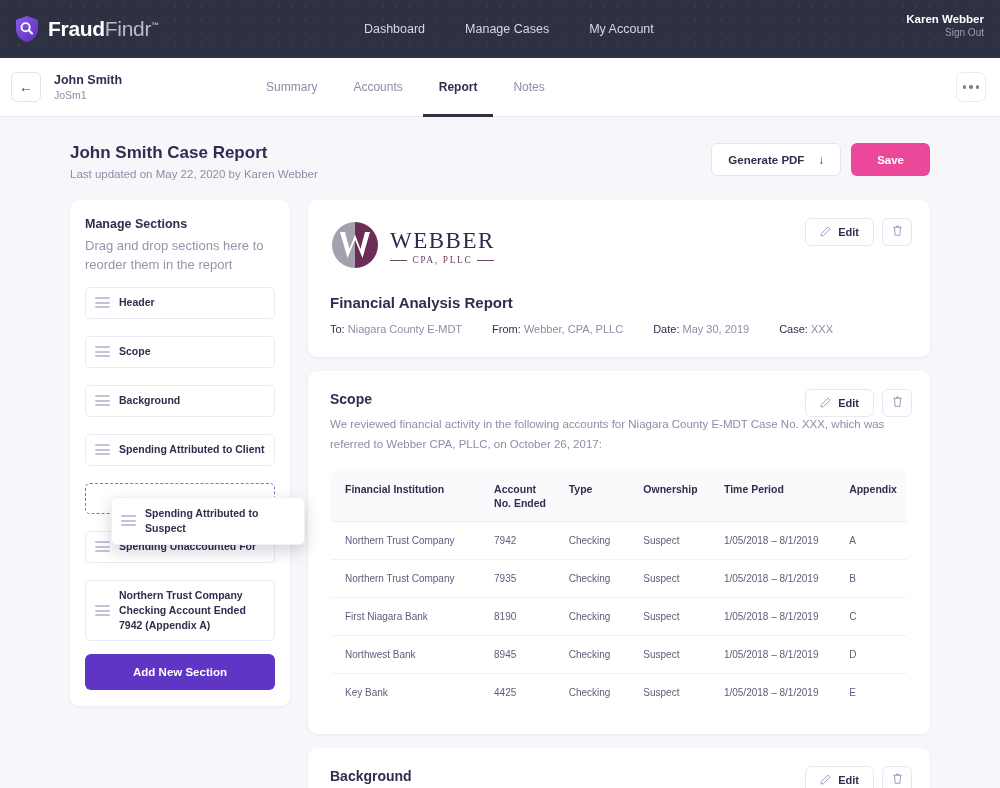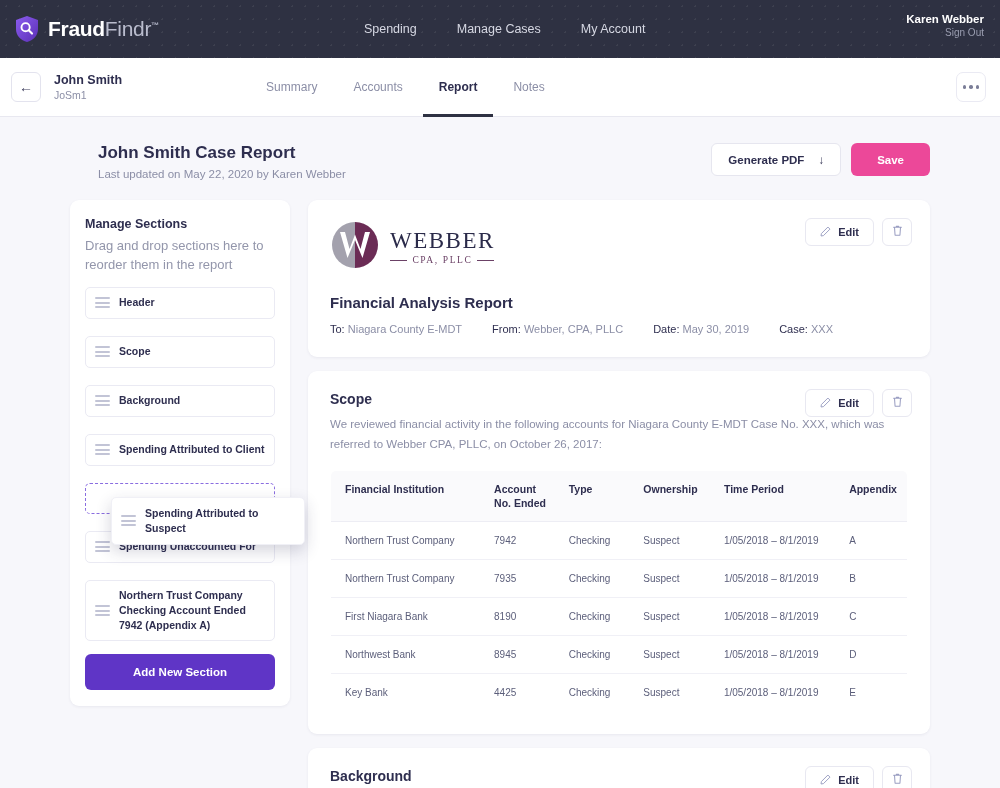--- a/index.html
+++ b/index.html
@@ -61,21 +61,21 @@
     height: 3px; background: #2e3142;
   }
   .dots {
     position: absolute; right: 14px; top: 14px; width: 30px; height: 30px;
     border: 1px solid #eaeaf3; border-radius: 7px; background: #fff;
     display: flex; align-items: center; justify-content: center; gap: 3px;
   }
   .dots i { width: 3.5px; height: 3.5px; border-radius: 50%; background: #7b7e98; display: block; }
 
   
-  .titlerow { display: flex; align-items: flex-start; padding: 26px 70px 0 98px; }
+  .titlerow { display: flex; align-items: flex-start; padding: 26px 70px 0 70px; }
   .ptitle { font-size: 17px; font-weight: bold; color: #2e2e4f; }
   .psub { font-size: 11.5px; color: #8b8ea6; margin-top: 5px; }
   .actions { margin-left: auto; display: flex; gap: 10px; }
   .btn-pdf {
     background: #fff; border: 1px solid #e6e6ef; border-radius: 6px;
     height: 33px; padding: 0 16px; display: flex; align-items: center; gap: 14px;
     font-size: 11.5px; font-weight: bold; color: #2e2e4f;
   }
   .btn-save {
     background: #ec4899; border-radius: 6px; height: 33px; padding: 0 26px;
@@ -189,21 +189,21 @@
           </defs>
           <path d="M13 1 L24 5 V14 C24 21 19 25.5 13 27 C7 25.5 2 21 2 14 V5 Z" fill="url(#shg)"></path>
           <circle cx="11.6" cy="12.2" r="4.1" fill="none" stroke="#fff" stroke-width="1.9"></circle>
           <line x1="14.7" y1="15.3" x2="18" y2="18.6" stroke="#fff" stroke-width="2.1" stroke-linecap="round"></line>
         </svg>
       </span>
       <span class="brand-text"><span>Fraud</span><span class="lite">Findr</span><span class="brand-tm">™</span></span>
     </div>
 
     <div class="topnav">
-      <a href="#">Spending</a>
+      <a href="#">Dashboard</a>
       <a href="#">Manage Cases</a>
       <a href="#">My Account</a>
     </div>
 
     <div class="userbox">
       <div class="uname">Karen Webber</div>
       <div class="signout">Sign Out</div>
     </div>
   </div>
 

